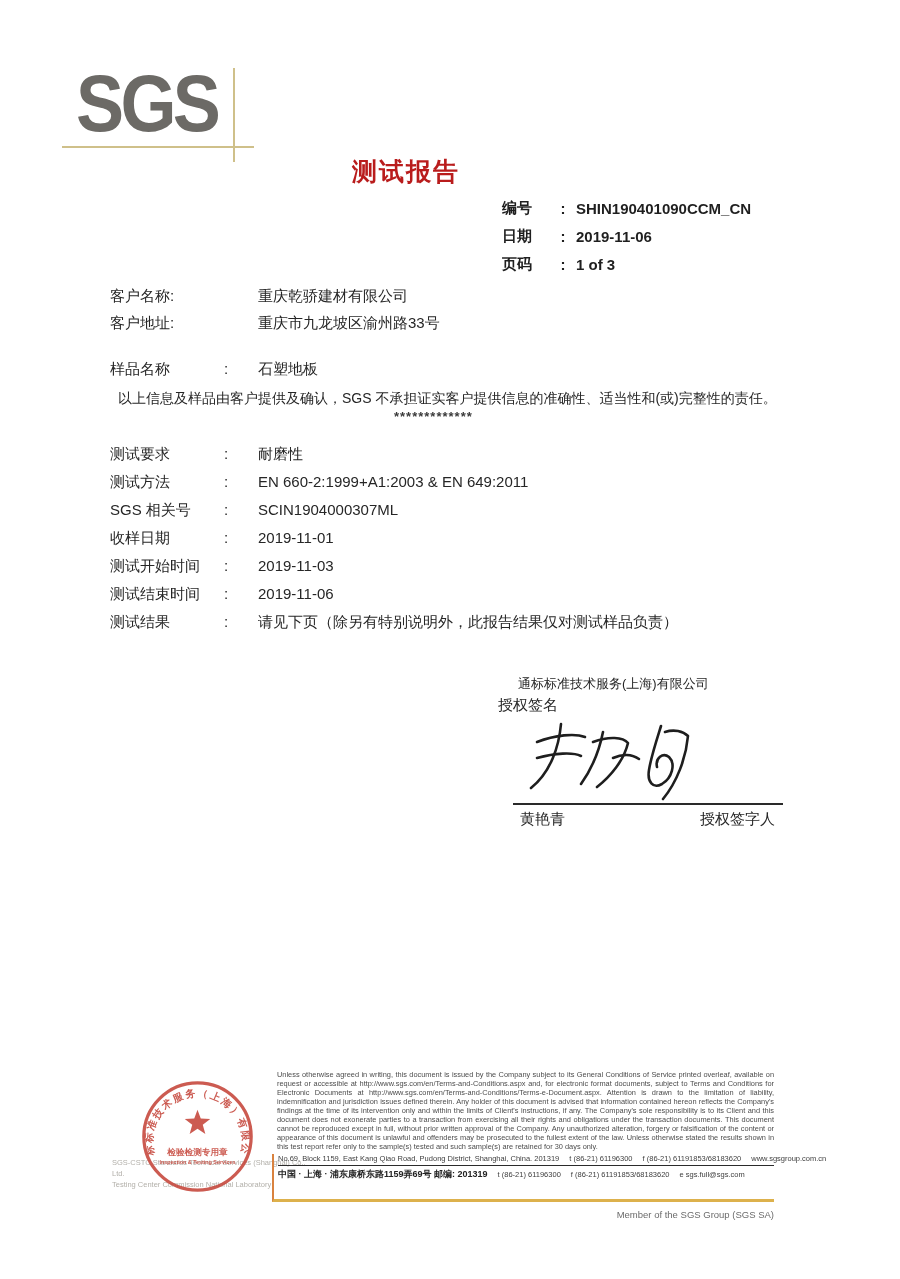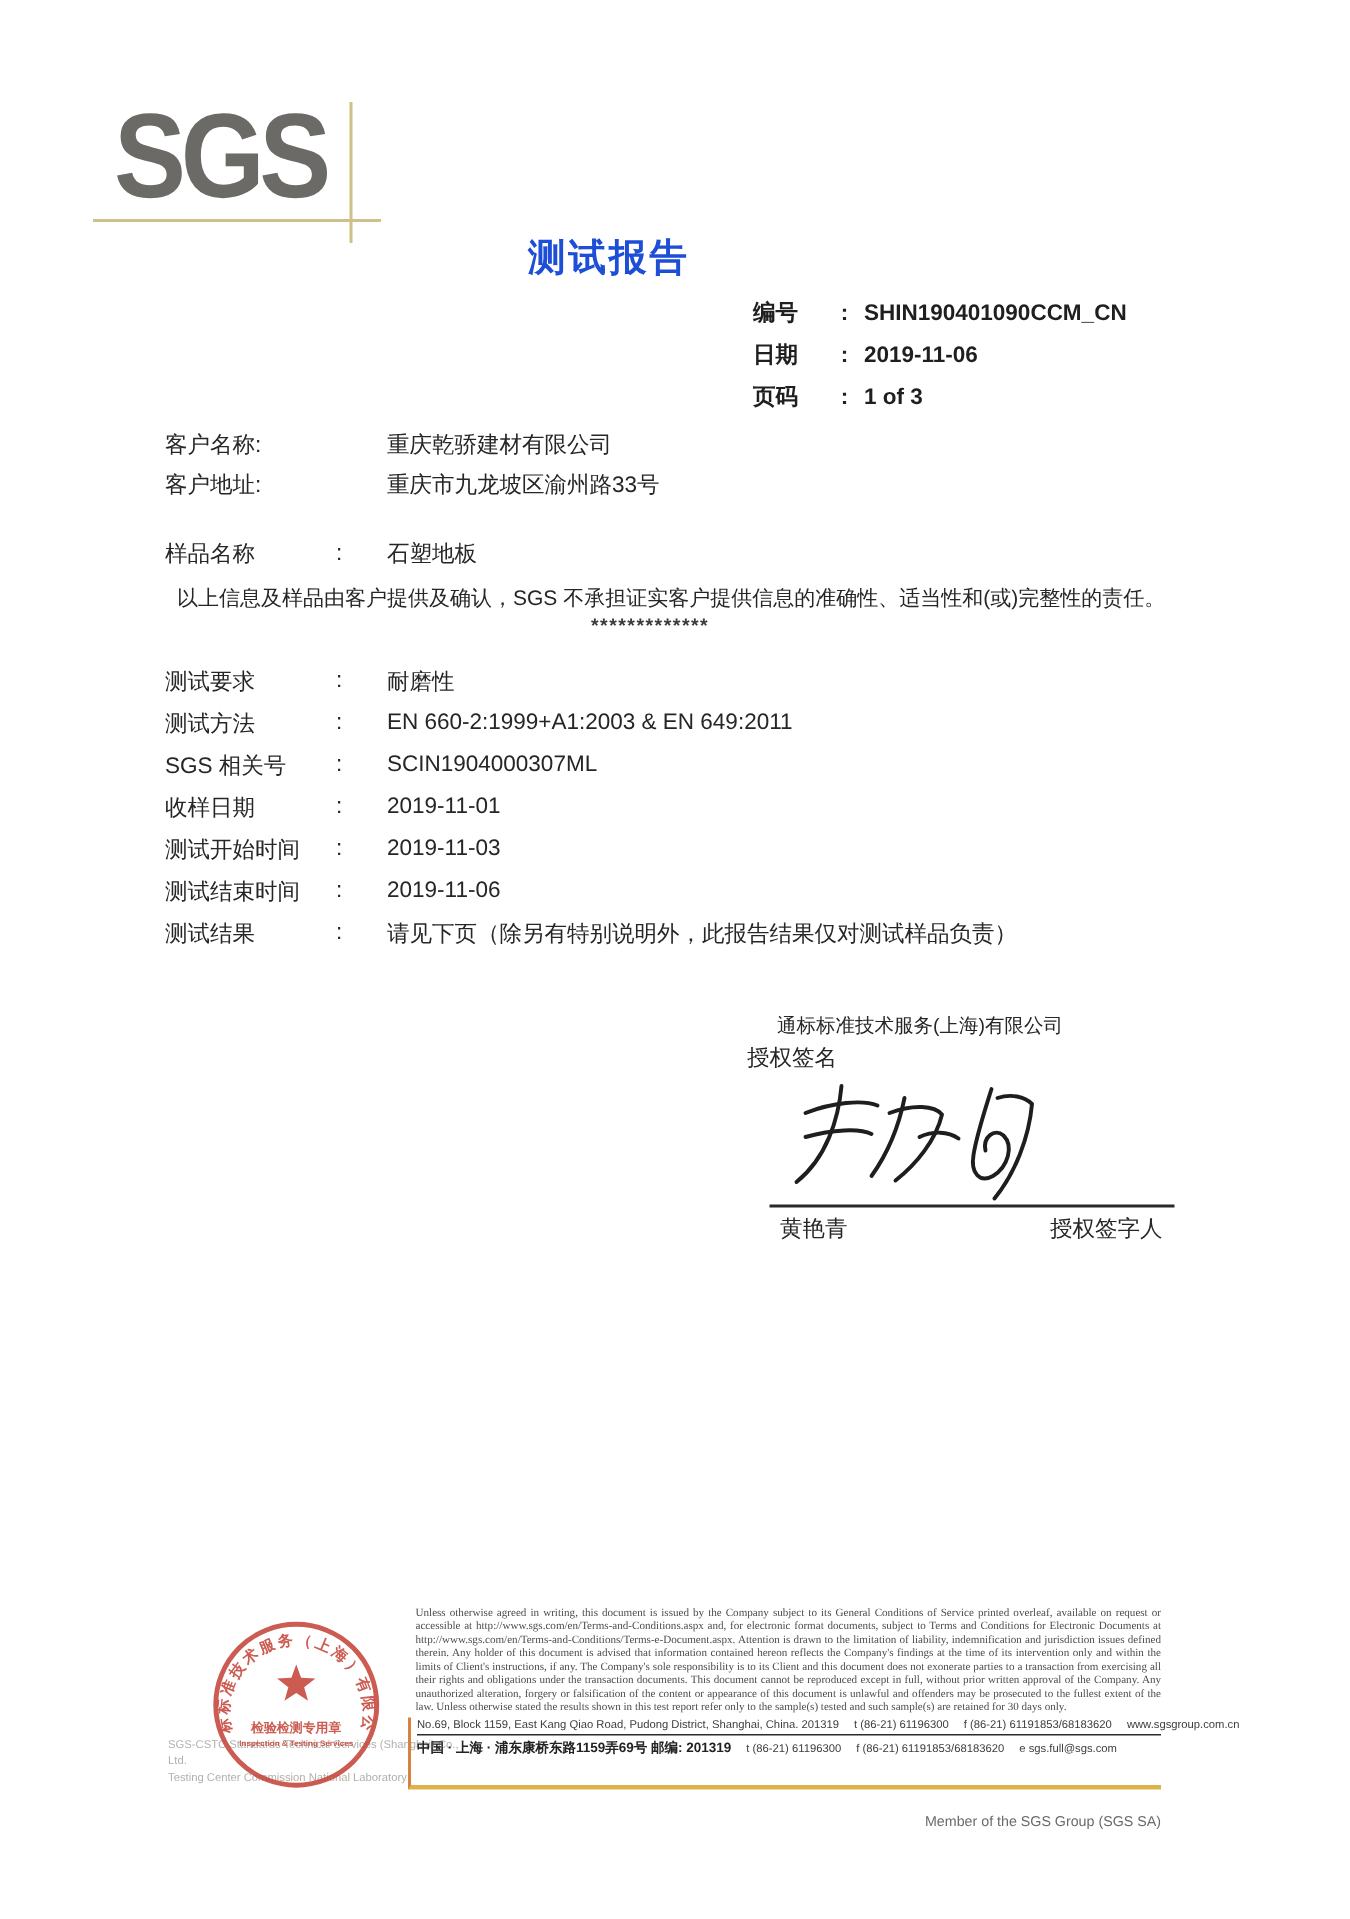--- a/index.html
+++ b/index.html
@@ -18,21 +18,21 @@
     left:76; top:64px; left:76px;
     font-size:80px; font-weight:800; color:#6c6a66;
     letter-spacing:-4px; transform:scaleX(.9); transform-origin:left top;
     line-height:1;
   }
   .logo-vline { left:233px; top:68px; width:2px; height:94px; background:#cfc08a; }
   .logo-hline { left:62px; top:146px; width:192px; height:2px; background:#cfc08a; }
 
   
   .title { left:0; top:155px; width:812px; text-align:center;
-           font-size:25px; font-weight:bold; color:#1d4ed8; letter-spacing:2px; }
+           font-size:25px; font-weight:bold; color:#b91c1c; letter-spacing:2px; }
   .meta { left:502px; top:194px; font-size:15px; color:#1f1f1f; }
   .meta .hrow { display:flex; height:28px; align-items:center; }
   .meta .hlabel { font-weight:bold; width:48px; }
   .meta .hcolon { width:26px; text-align:center; font-weight:bold; }
   .meta .hvalue { font-weight:bold; }
 
   
   .row { position:absolute; left:0; width:900px; font-size:15px; color:#262626; }
   .lab   { position:absolute; left:110px; }
   .colon { position:absolute; left:224px; }
@@ -47,21 +47,21 @@
   .sig-line    { left:513px; top:803px; width:270px; height:2px; background:#2a2a2a; }
   .sig-name    { left:520px; top:810px; font-size:15px; color:#262626; }
   .sig-title   { left:700px; top:810px; font-size:15px; color:#262626; }
 
   
   .stamp { left:140px; top:1079px; width:115px; height:115px; opacity:.88; }
   .lab-lines { left:112px; top:1157px; font-size:7.5px; color:#b3b0aa; line-height:11px; width:200px; }
 
   
   .footer { left:277px; top:1070px; width:497px; }
-  .legal { font-size:7.4px; line-height:1.22; text-align:justify; color:#4c4c4c;font-family:Liberation Serif, serif; }
+  .legal { font-size:7.4px; line-height:1.22; text-align:justify; color:#4c4c4c; }
   .attention { font-size:7.4px; line-height:1.25; color:#dd6b47; font-weight:bold; margin-top:2px; }
   .addr-block { margin-top:3px; margin-left:-5px; padding-left:4px;
                 border-left:2px solid #d9823f; border-bottom:3px solid #ddb14c; }
   .addr-row { display:flex; align-items:center; gap:10px; white-space:nowrap; }
   .addr-en { font-size:7.5px; color:#3d3d3d; padding-bottom:2px; }
   .addr-cn { font-size:9px; font-weight:bold; color:#222; border-top:1.5px solid #2b2b2b;
              padding-top:2px; padding-bottom:18px; }
   .addr-cn .small { font-size:7.5px; font-weight:normal; color:#3d3d3d; }
   .member { right:126px; top:1209px; font-size:9.5px; color:#6b6b6b; }
 </style>

